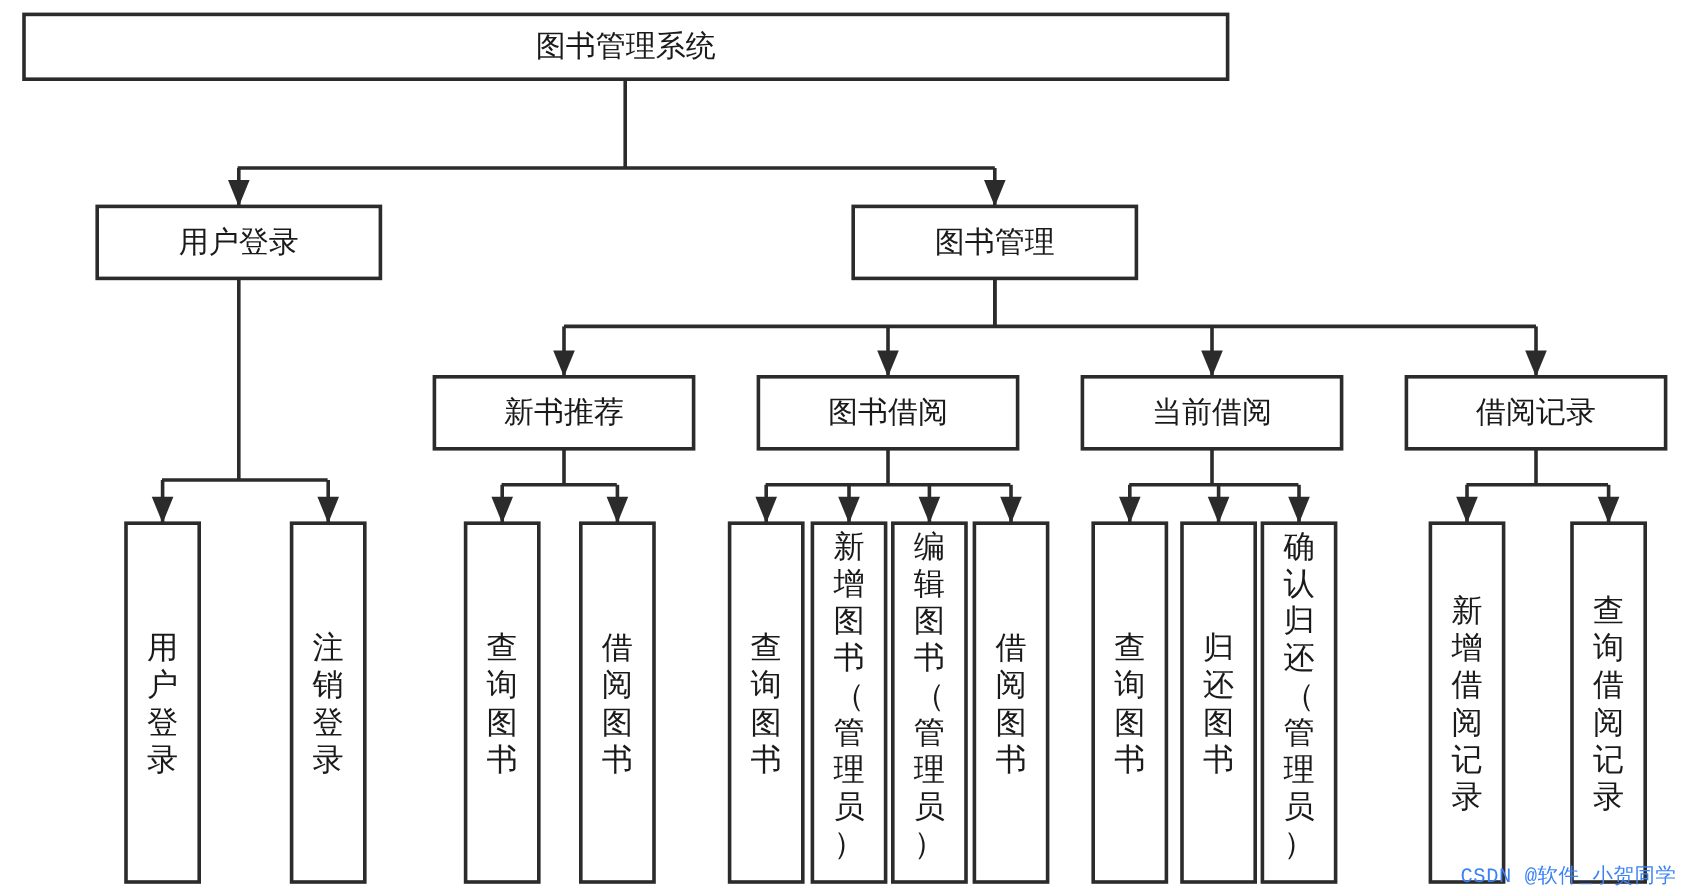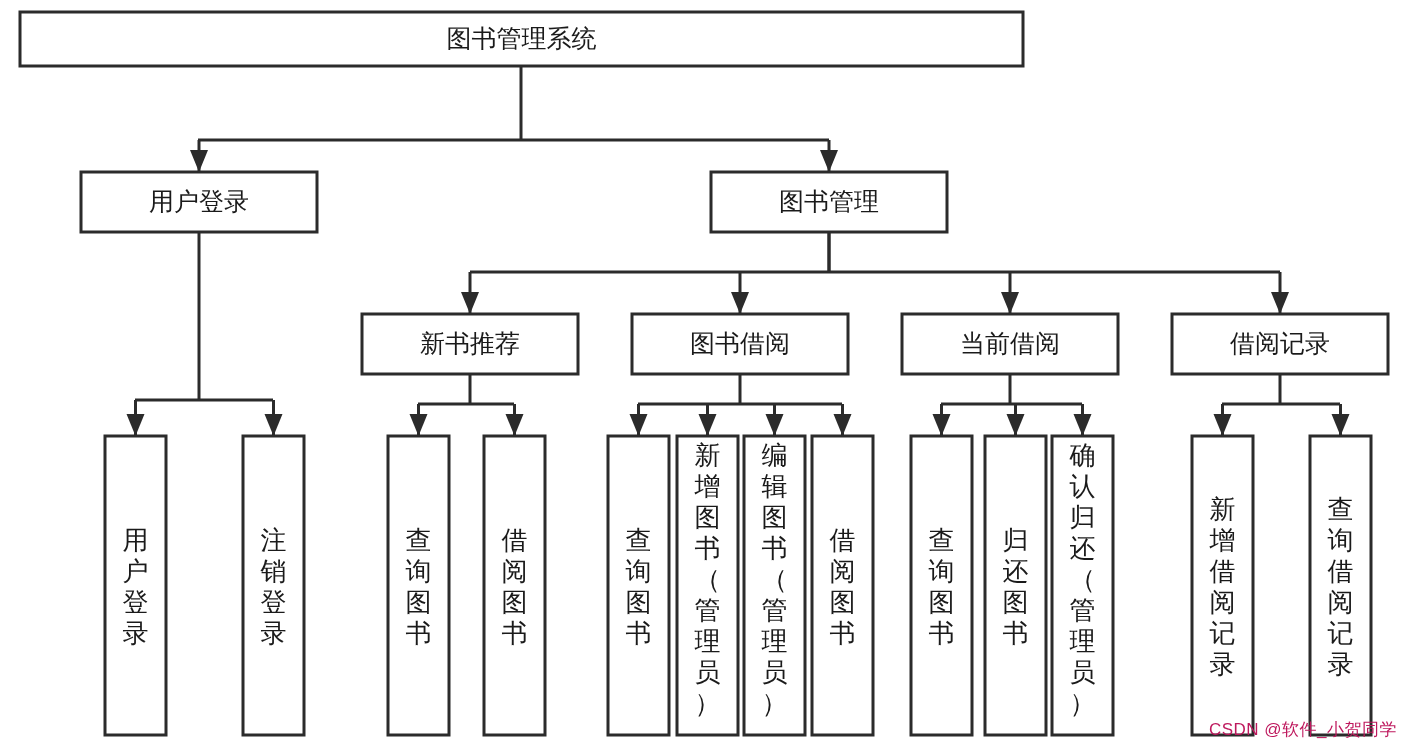--- a/index.html
+++ b/index.html
@@ -16,22 +16,22 @@
     font-size:25px;fill:#1a1a1a;text-anchor:middle;dominant-baseline:middle;
   }
   .leaf-char{
     font-family:"Liberation Sans","DejaVu Sans",sans-serif;
     font-size:26px;fill:#1a1a1a;text-anchor:middle;
   }
   .connector{stroke:#2b2b2b;stroke-width:3;fill:none;}
   .arrowhead{fill:#2b2b2b;stroke:none;}
   .watermark{
     position:absolute;right:8px;bottom:6px;
-    font-family:Liberation Sans, sans-serif;
-    font-size:17px;color:#be185d;white-space:nowrap;
+    font-family:Liberation Mono, monospace;
+    font-size:17px;color:#3b82f6;white-space:nowrap;
     letter-spacing:0.5px;pointer-events:none;
   }
 </style>
 </head>
 <body>
 
 <svg id="diagram" viewBox="0 0 1405 747">
   <g id="connectors-layer">
       <line x1="521" y1="66" x2="521" y2="140" class="connector"></line>
       <line x1="198" y1="140" x2="829" y2="140" class="connector"></line>

